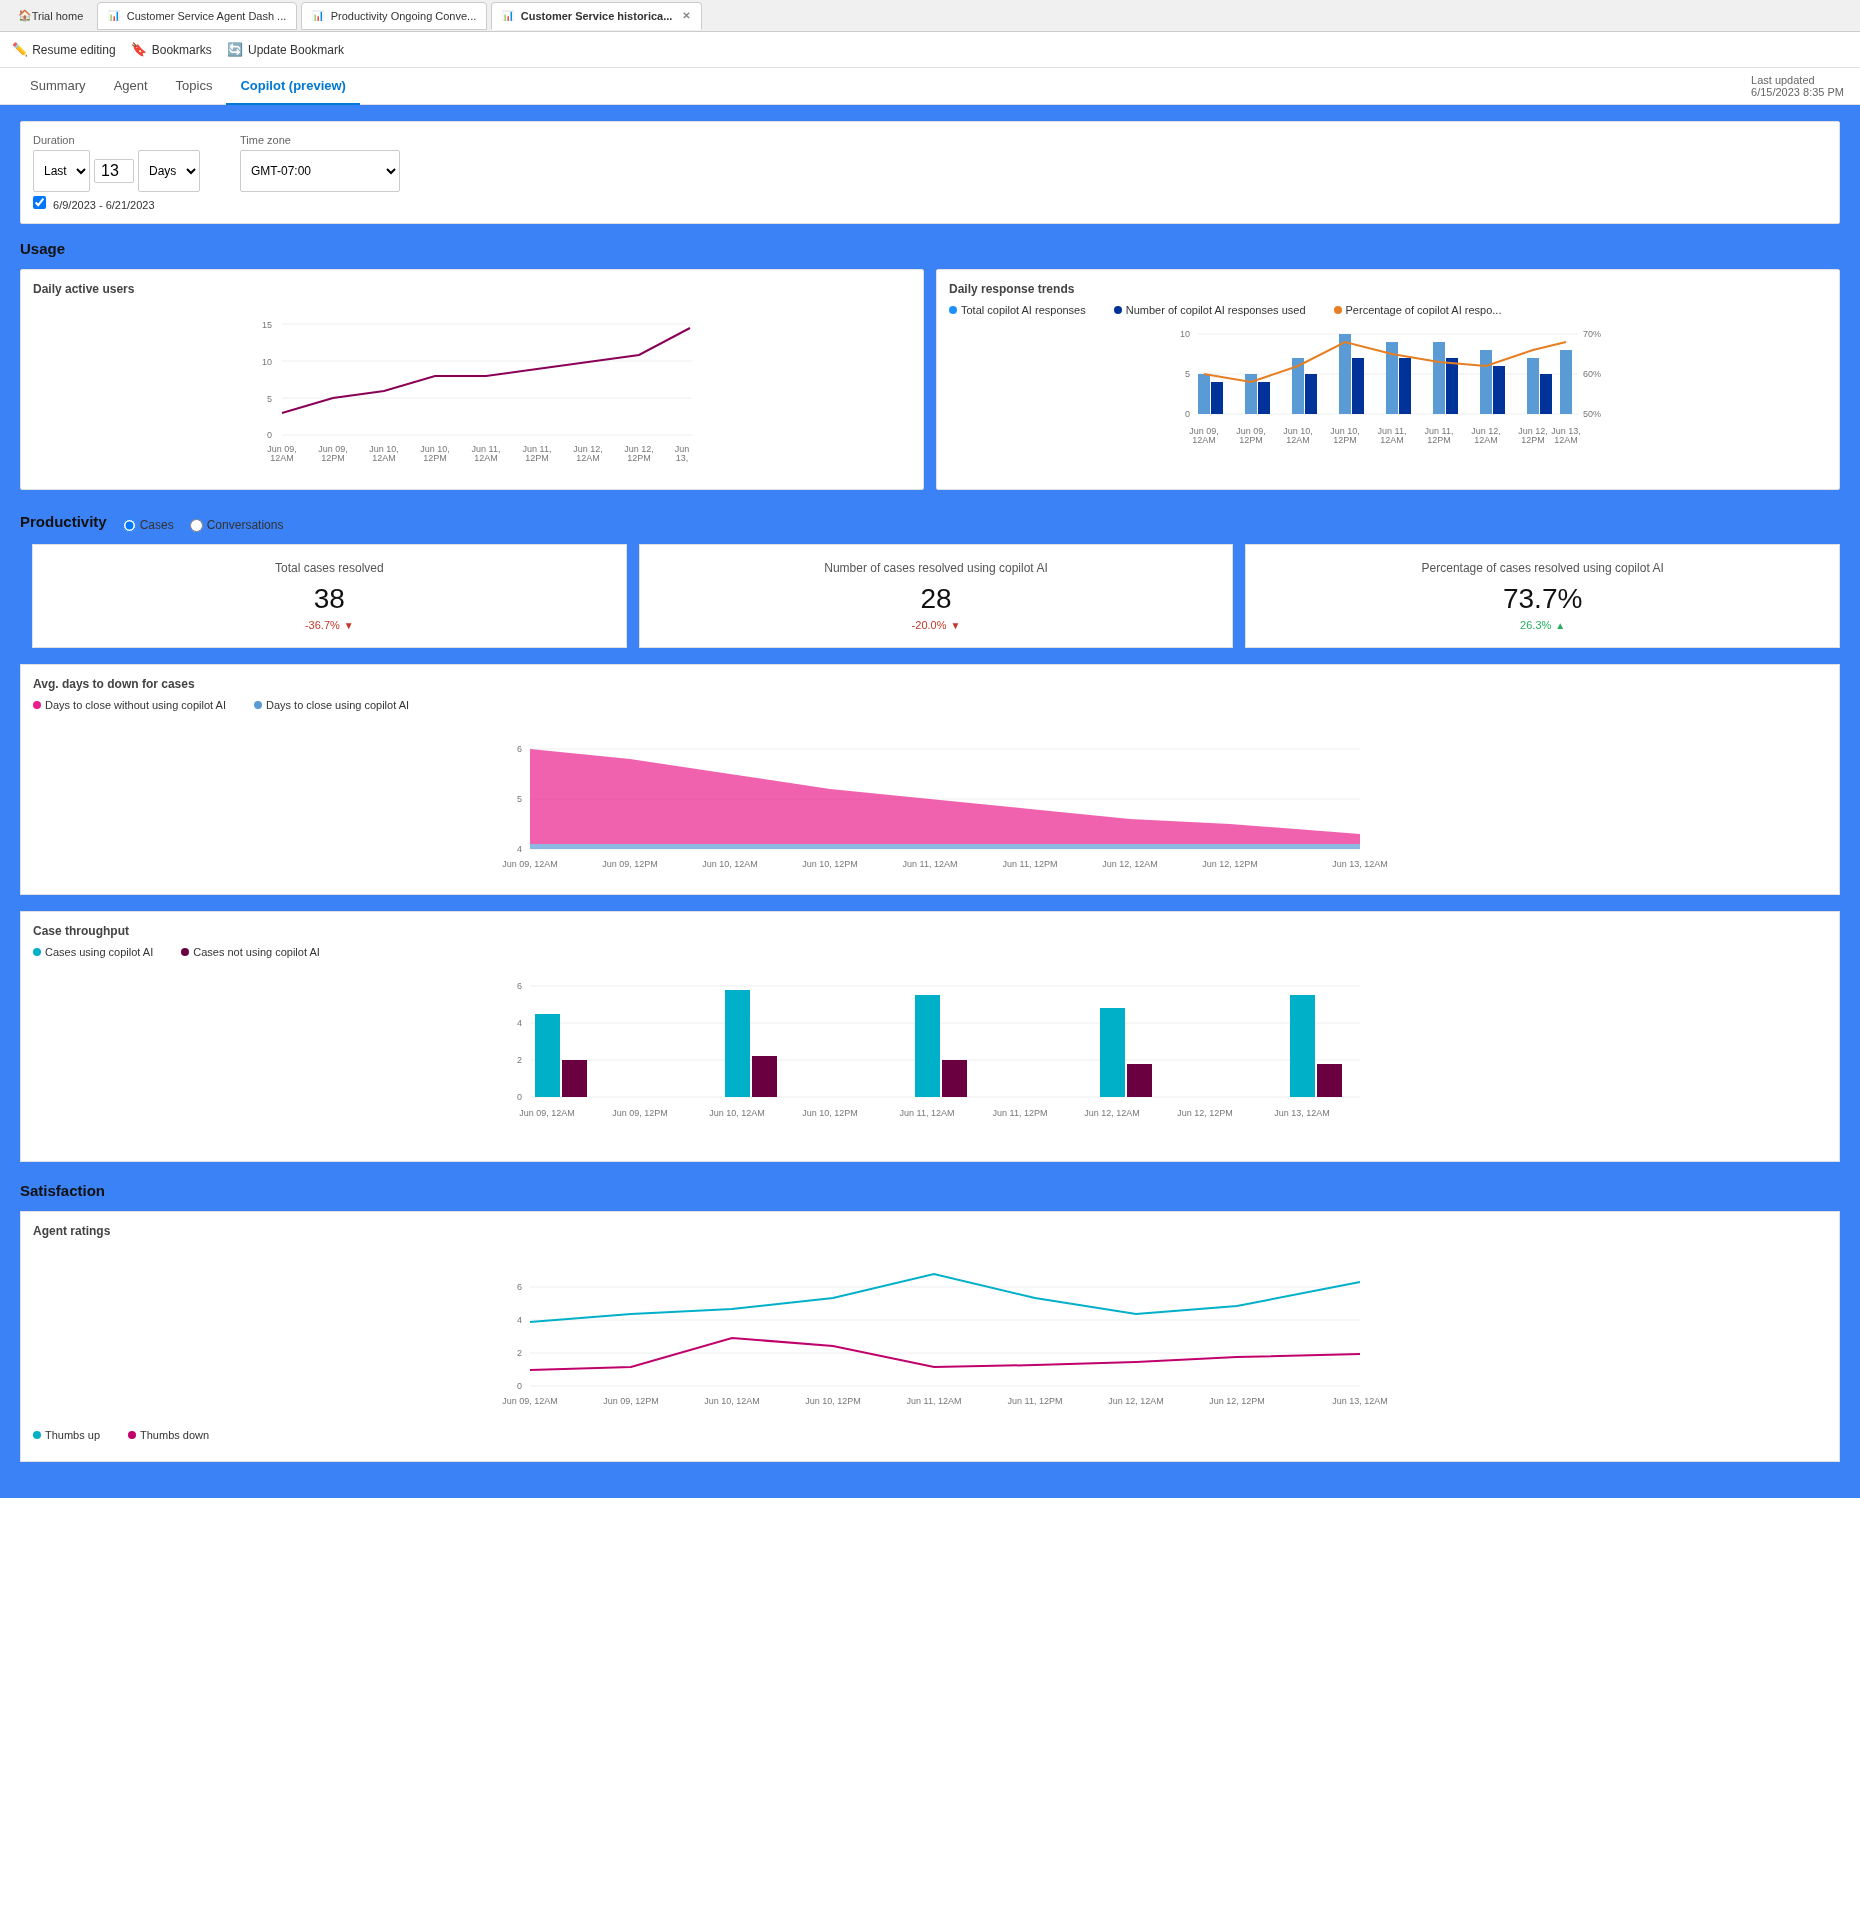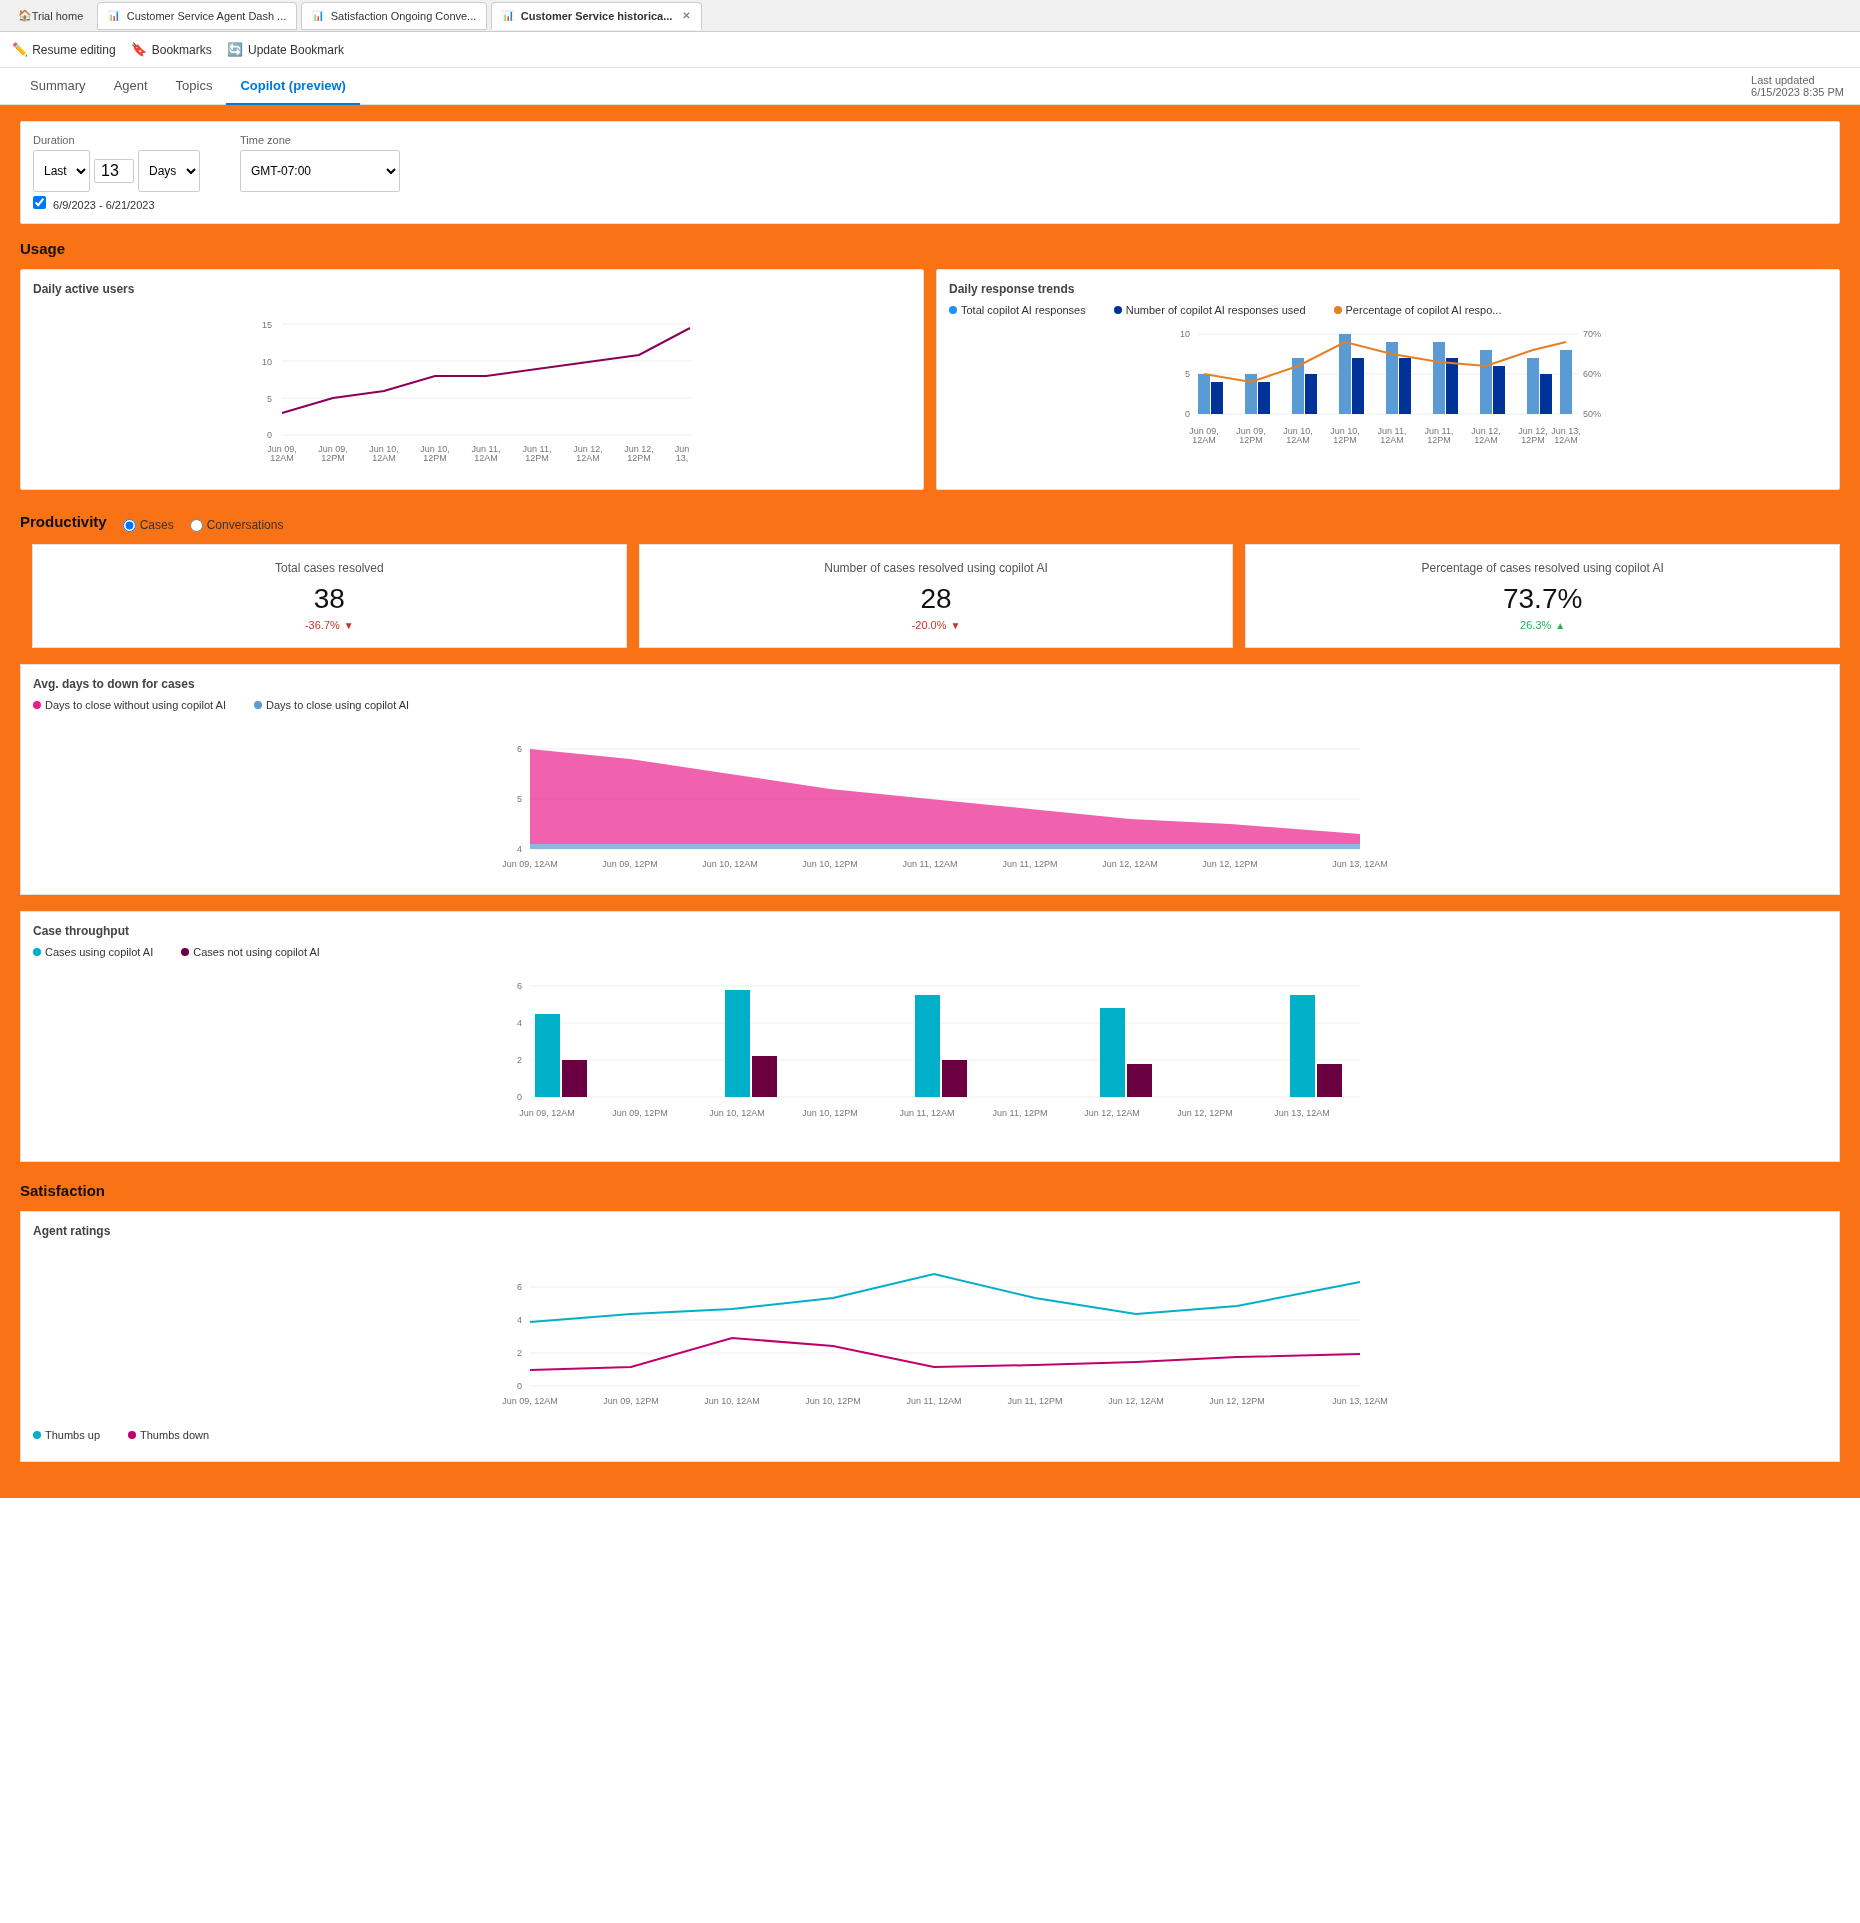--- a/index.html
+++ b/index.html
@@ -92,21 +92,21 @@
     }
     .last-updated {
       margin-left: auto;
       font-size: 11px;
       color: #666;
     }
 
     
     .content {
       padding: 16px 20px;
-      background: #f97316;
+      background: #3b82f6;
     }
 
     
     .filter-bar {
       display: flex;
       align-items: flex-start;
       gap: 40px;
       margin-bottom: 16px;
       background: #fff;
       padding: 12px 16px;
@@ -271,21 +271,21 @@
   <div class="trial-home">
     <span>🏠</span>
     <span>Trial home</span>
   </div>
   <div class="browser-tab">
     <span class="tab-icon">📊</span>
     <span>Customer Service Agent Dash ...</span>
   </div>
   <div class="browser-tab">
     <span class="tab-icon">📊</span>
-    <span>Satisfaction Ongoing Conve...</span>
+    <span>Productivity Ongoing Conve...</span>
   </div>
   <div class="browser-tab active">
     <span class="tab-icon">📊</span>
     <span>Customer Service historica...</span>
     <span class="tab-close">✕</span>
   </div>
 </div>
 
 <div class="toolbar">
   <div class="toolbar-item">

